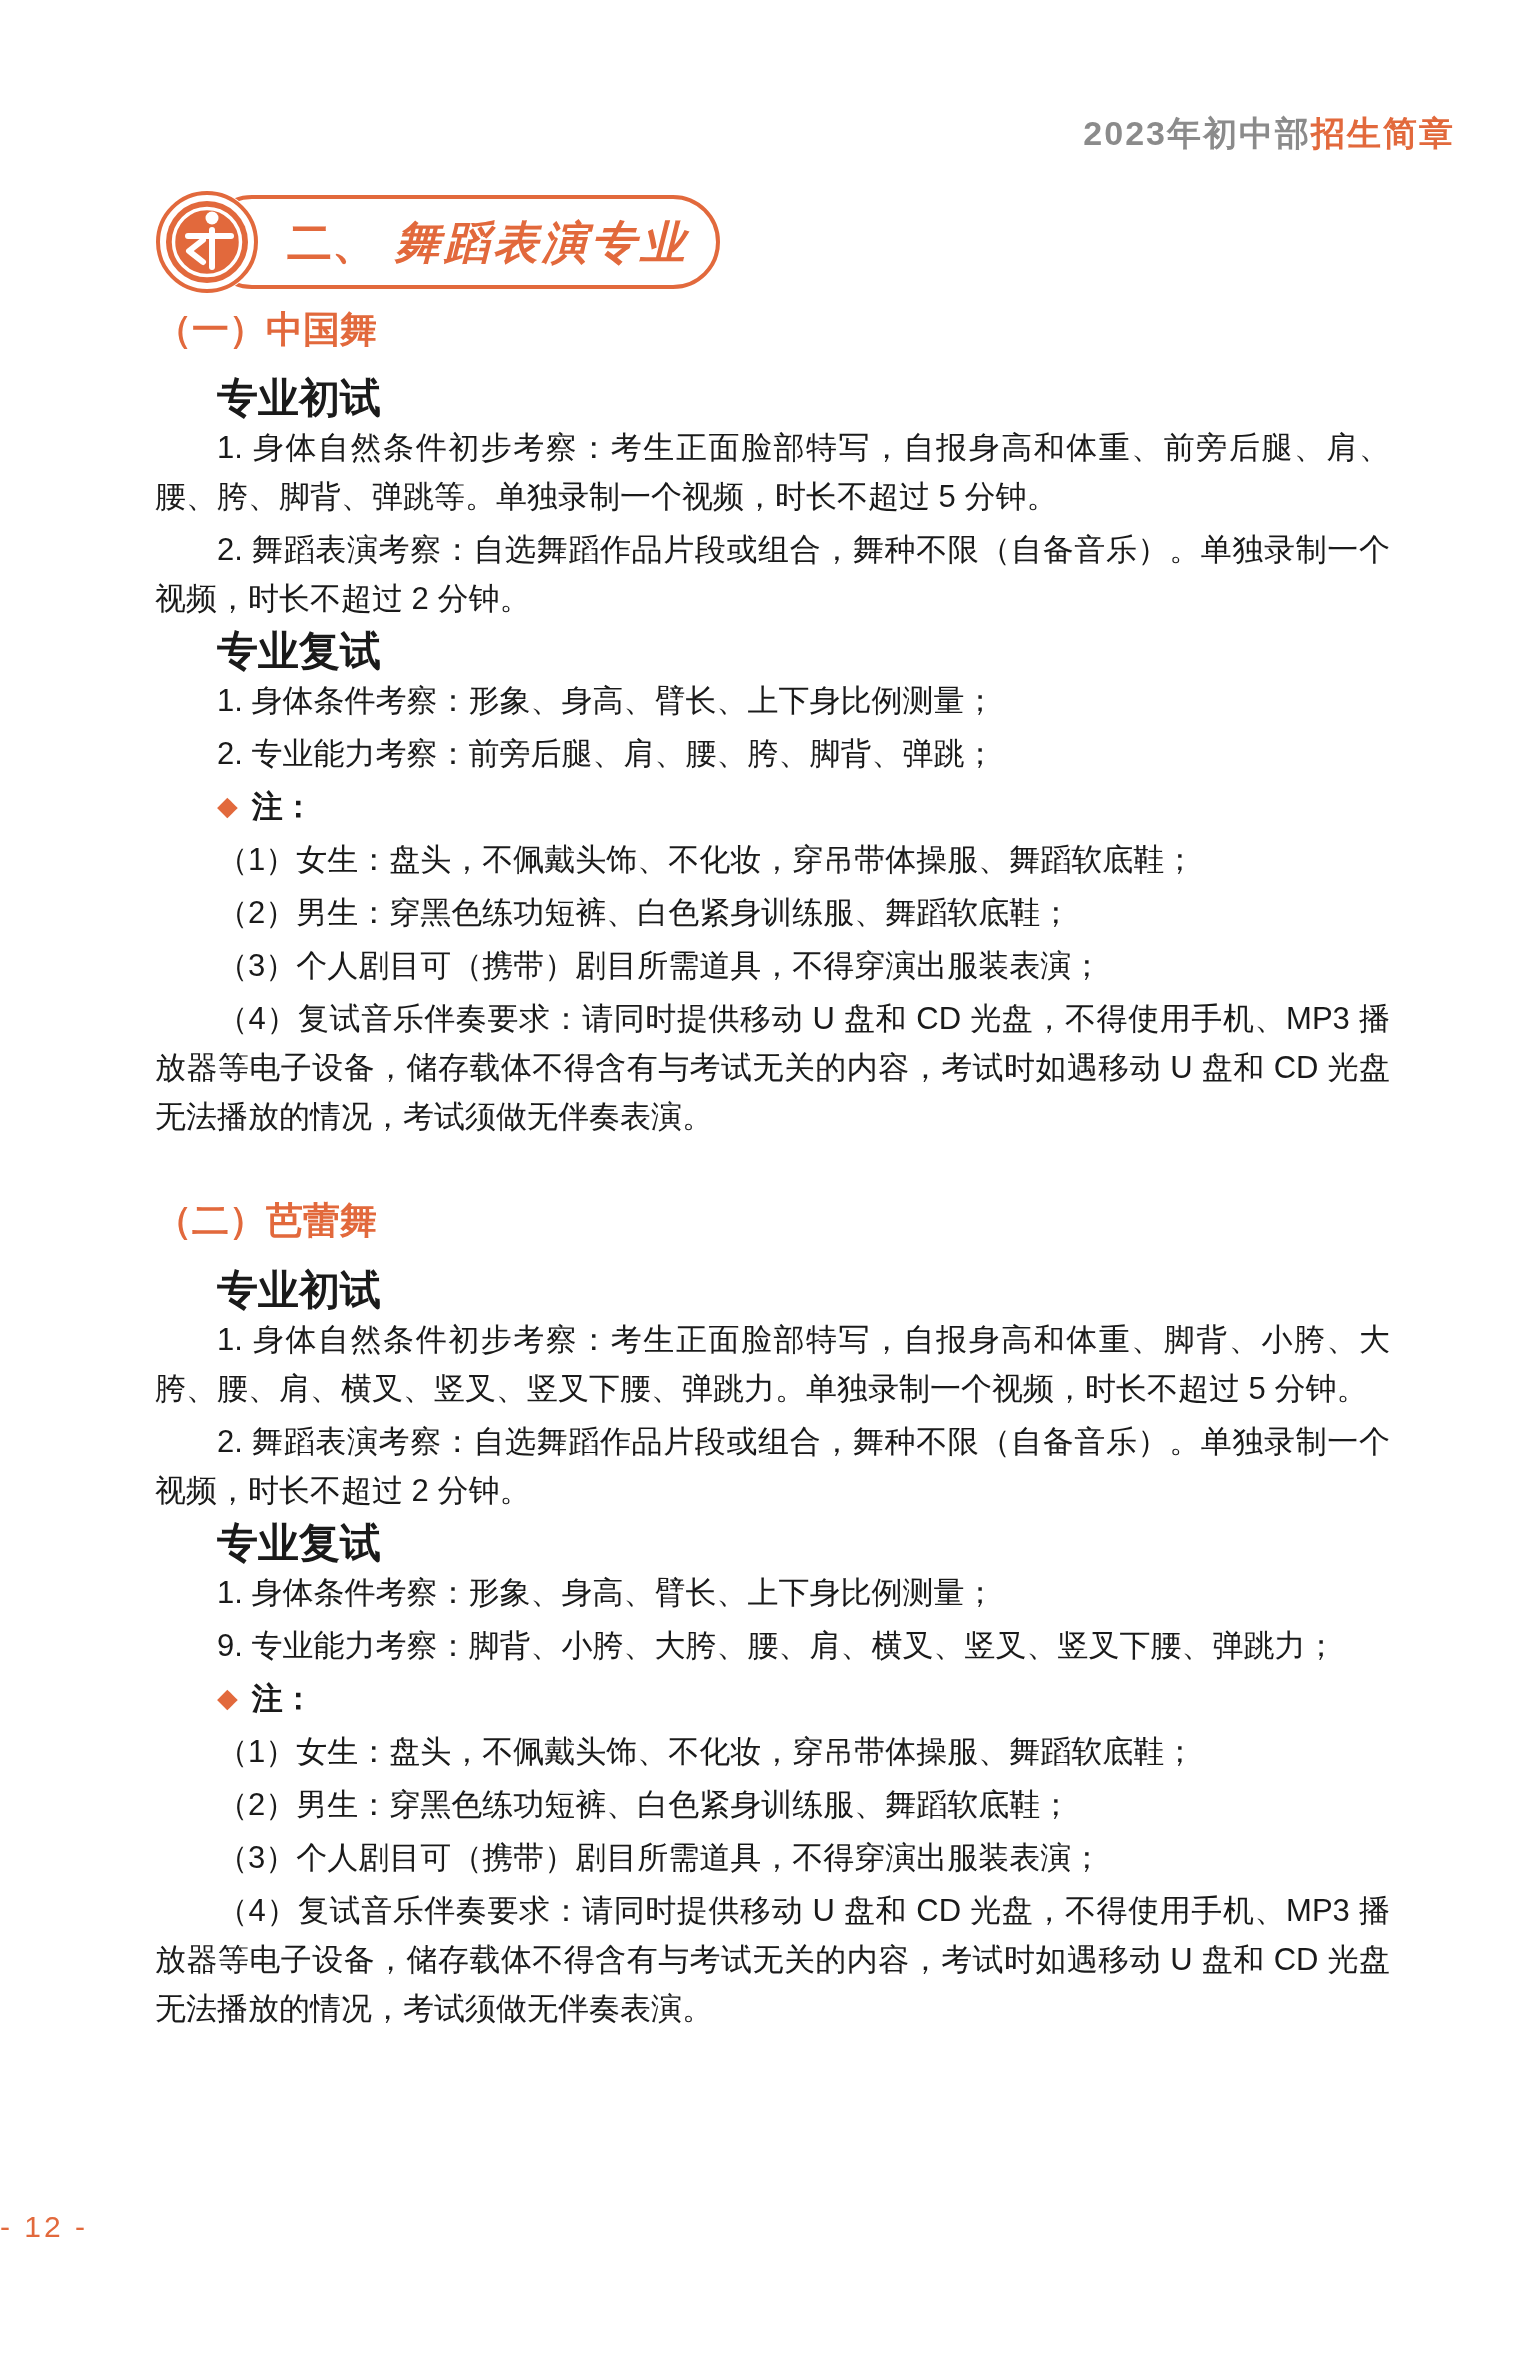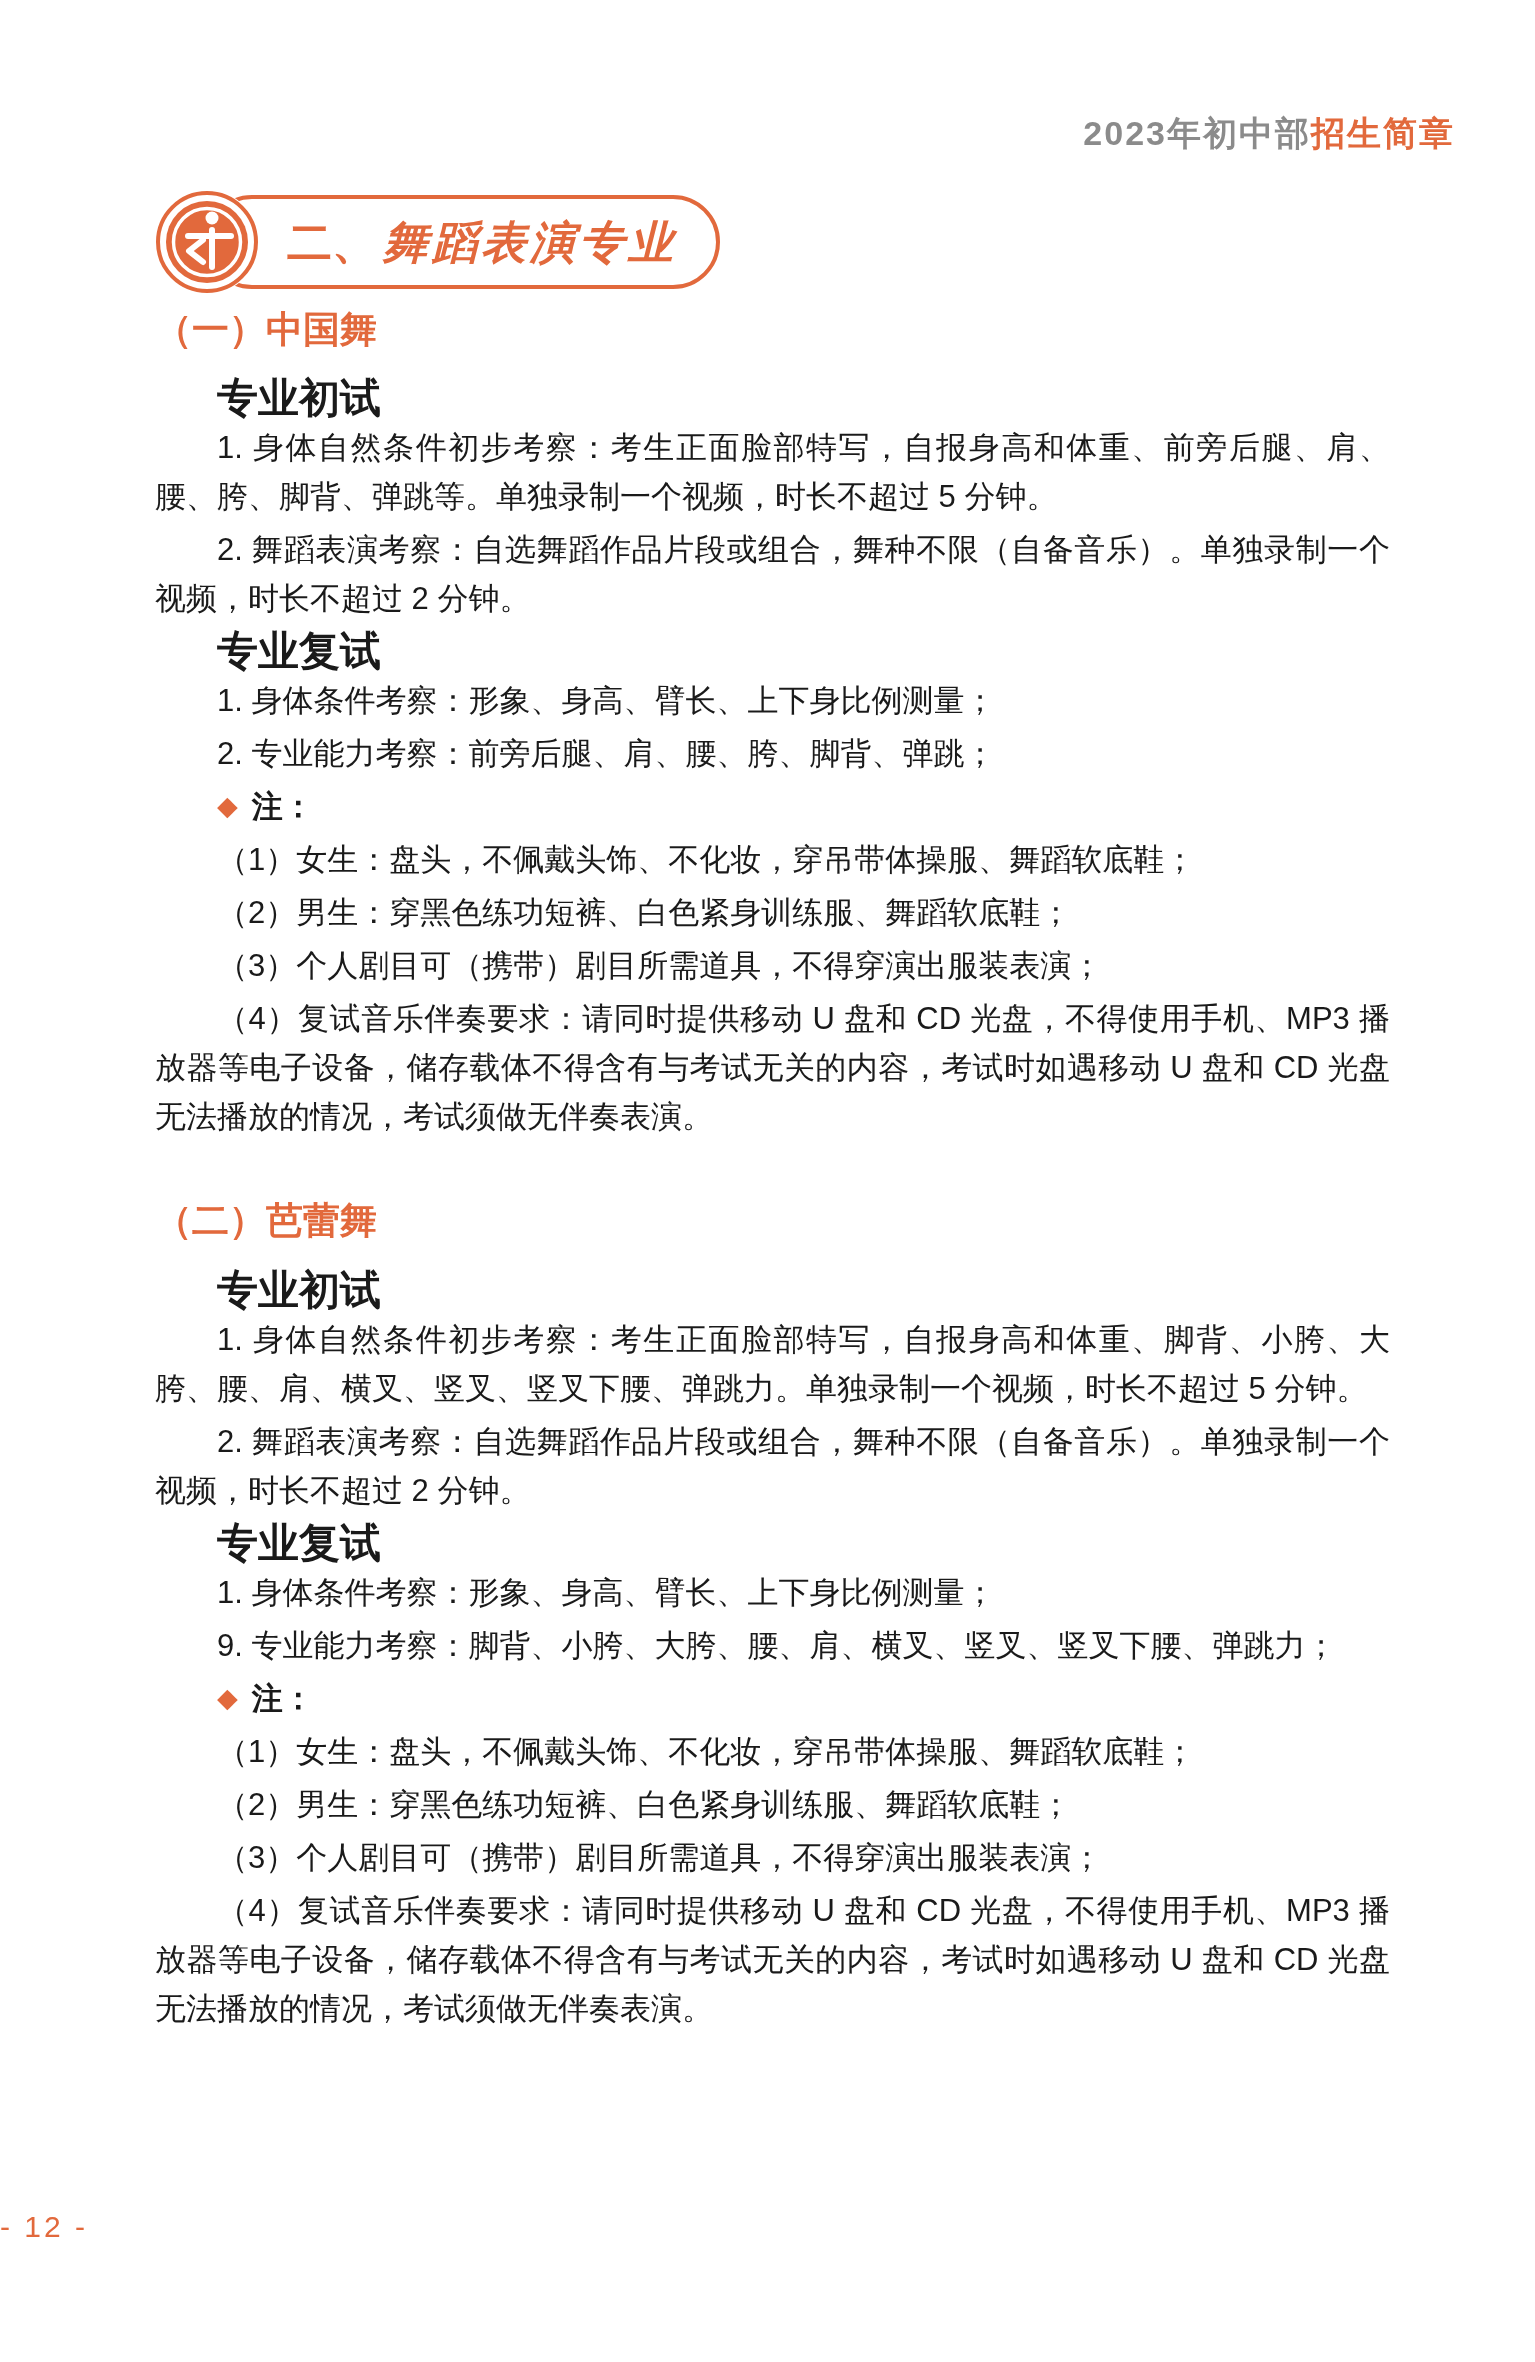--- a/index.html
+++ b/index.html
@@ -30,21 +30,21 @@
     position:absolute; left:50px; top:5px;
     height:94px; width:515px;
     border:4px solid #e2693c; border-radius:50px;
     background:#ffffff;
     display:flex; align-items:center;
     padding-left:78px;
   }
   .badge-num, .badge-title {
     color:#e2693c; font-size:45px; font-weight:900; line-height:1;
   }
-  .badge-title { font-style:italic; letter-spacing:4px; margin-left:6px; }
+  .badge-title { font-style:italic; letter-spacing:4px; margin-left:18px; }
   .badge-icon {
     position:absolute; left:0; top:0; width:104px; height:104px; z-index:2;
     background:#ffffff; border-radius:50%;
   }
 
   
   .sec-heading {
     color:#e2693c; font-size:37px; font-weight:800;
     line-height:1.2; margin:6px 0 22px;
   }

